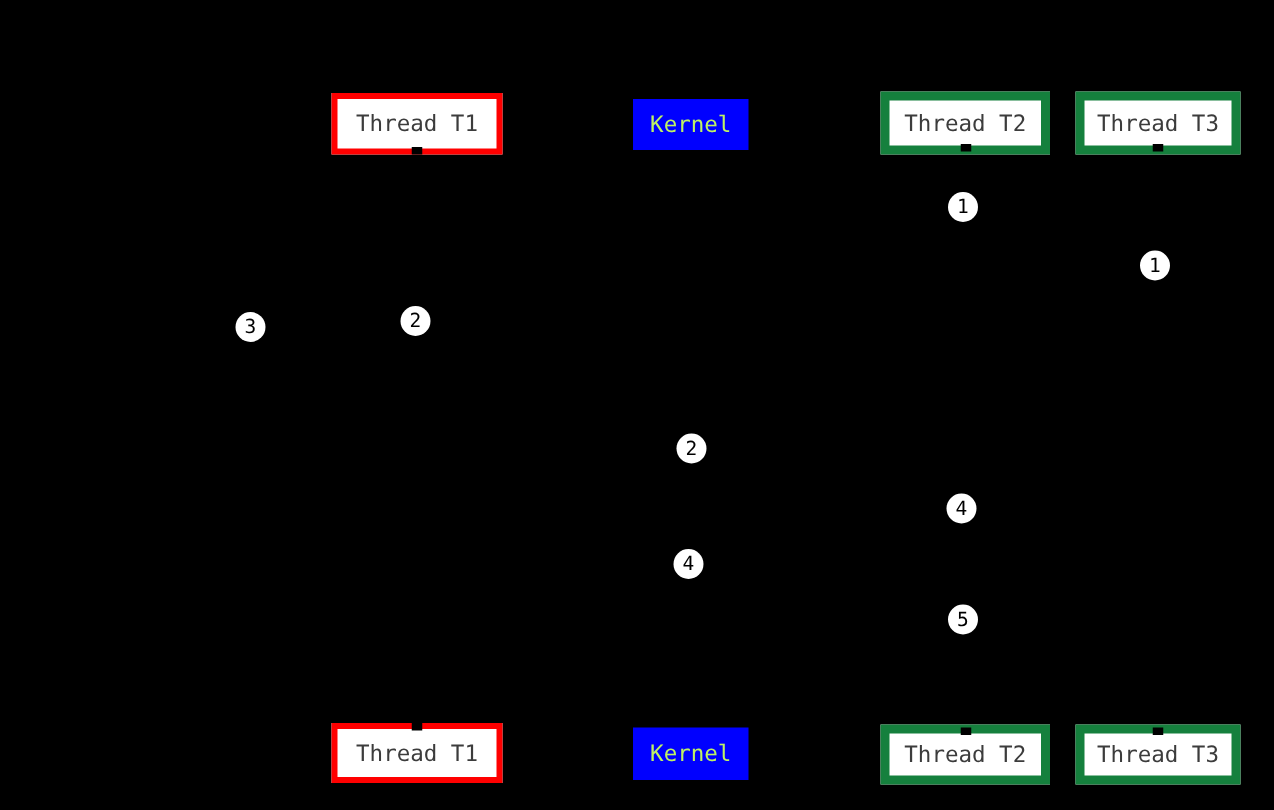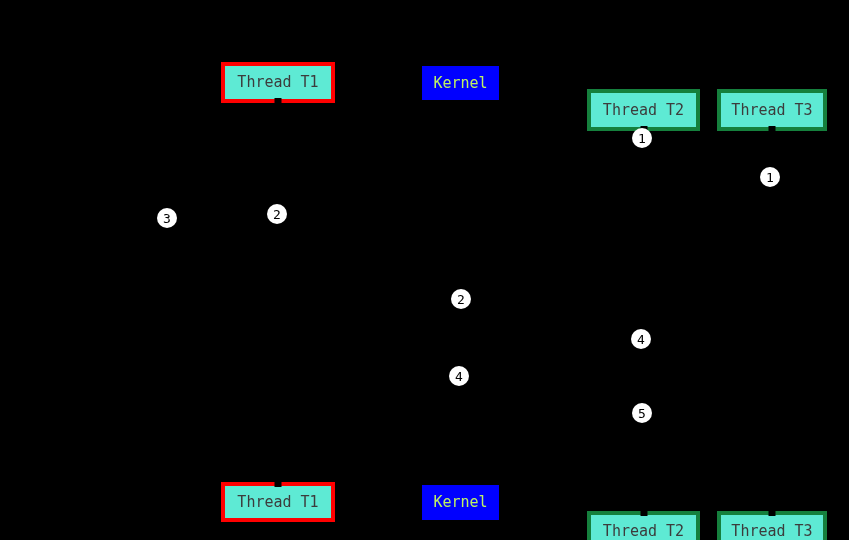--- a/index.html
+++ b/index.html
@@ -14,30 +14,30 @@
     background: #000000;
     overflow: hidden;
     font-family: "DejaVu Sans Mono", "Liberation Mono", monospace;
   }
   .box {
     position: absolute;
     box-sizing: border-box;
     display: flex;
     align-items: center;
     justify-content: center;
-    background: #5eead4;
+    background: #ffffff;
   }
   .box .box-label {
     font-size: 15px;
     line-height: 1;
     color: #3c3c3c;
     white-space: nowrap;
   }
   .red-outline  { border: 4px solid #ff0000; }
-  .blue-outline { border: 4px solid #15803d; margin-top: 28px; }
+  .blue-outline { border: 6px solid #15803d; }
   .kernel-fill {
     background: #0000ff;
     border: none;
   }
   .kernel-fill .box-label {
     color: #bef264;
   }
   .notch {
     position: absolute;
     left: 50%;

